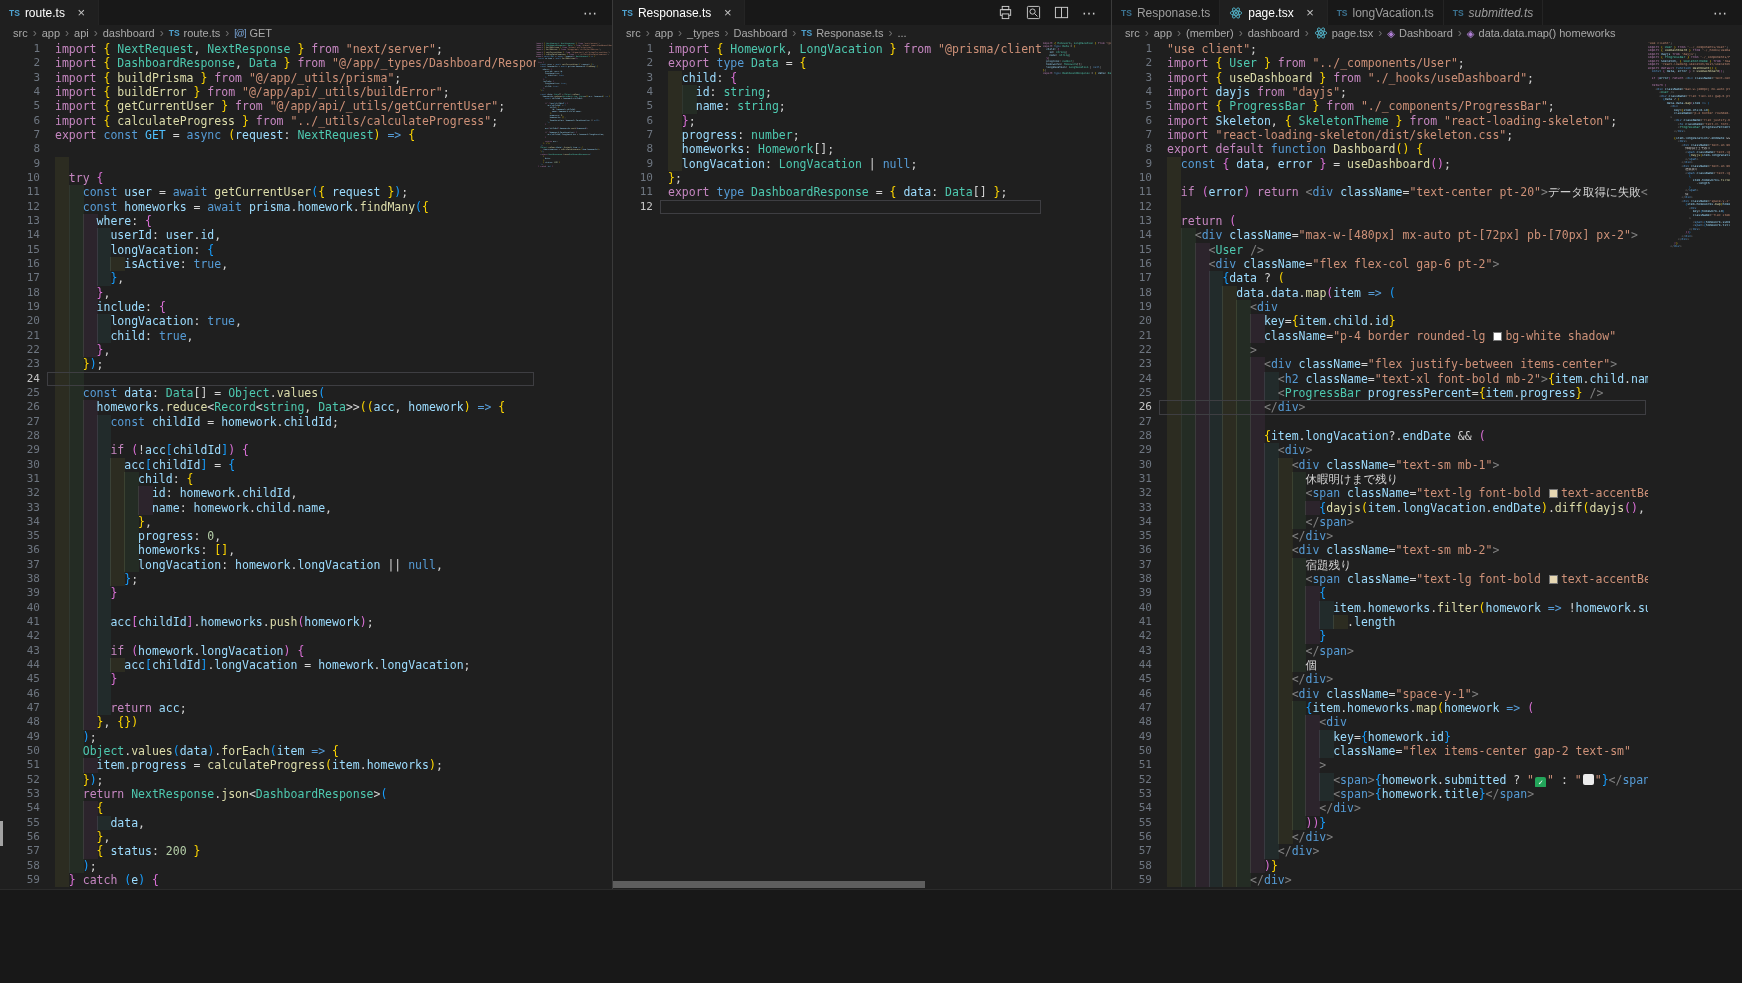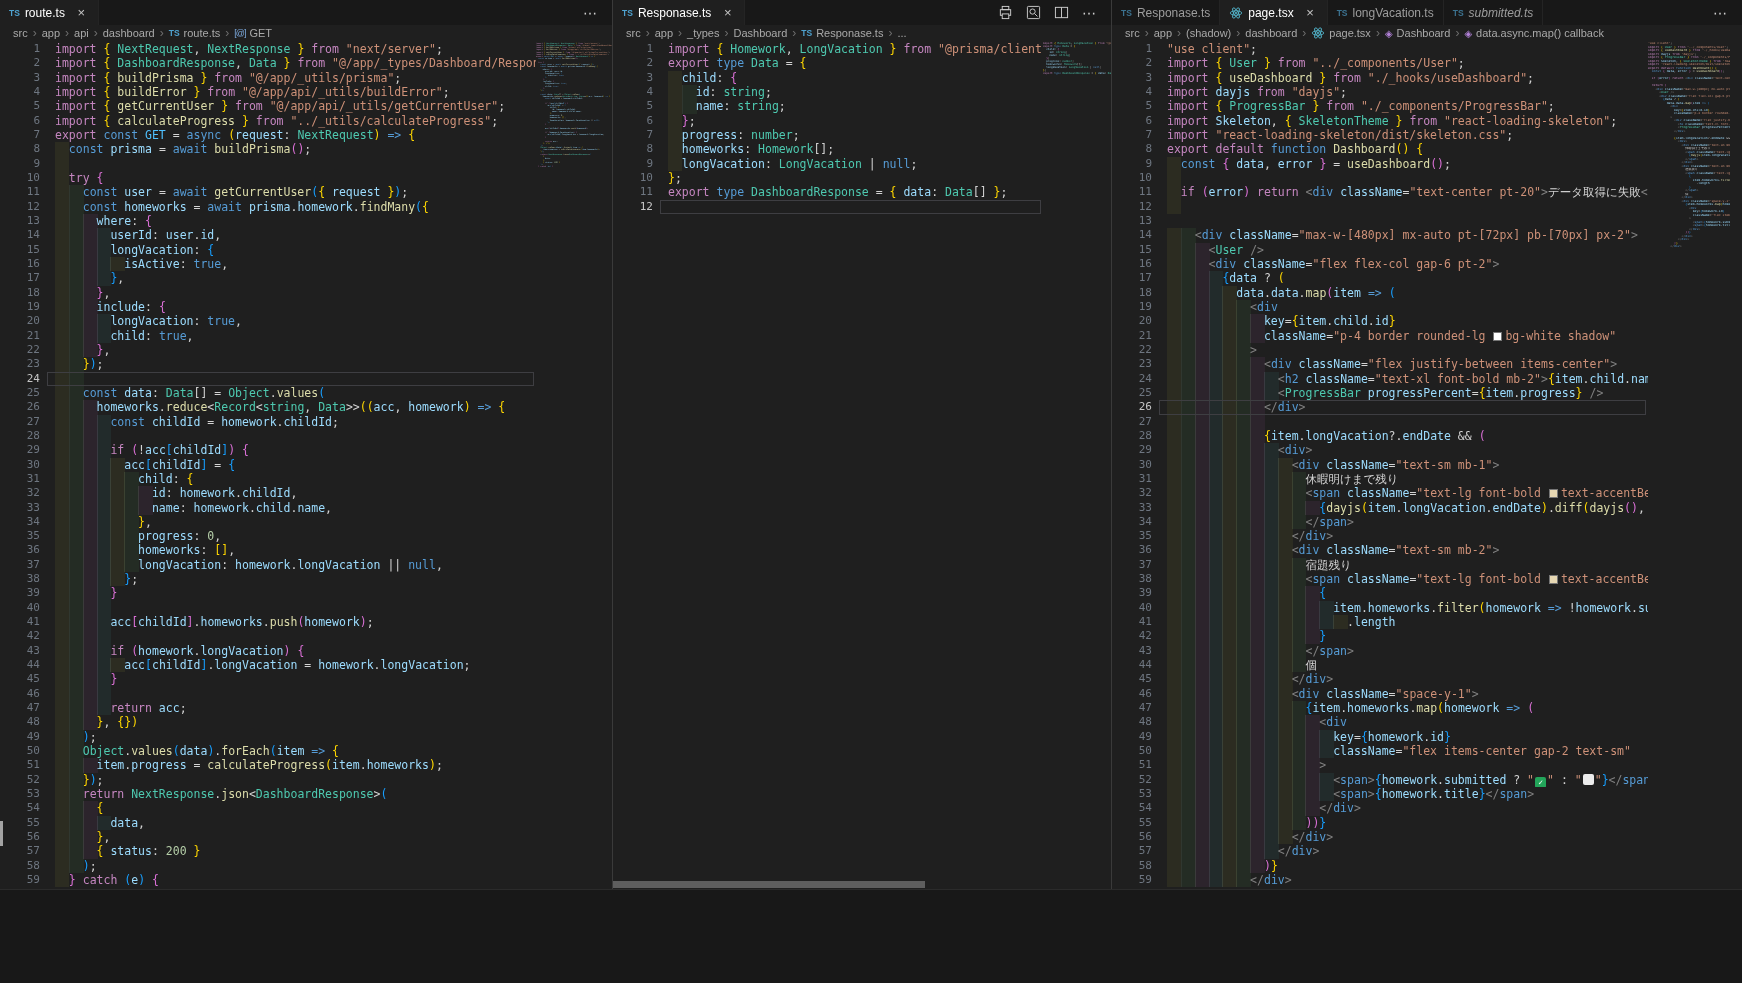--- a/index.html
+++ b/index.html
@@ -129,21 +129,20 @@
             <div class="line">
               <span class="ln">6</span>
               <span class="codeln"><span class="tk c">import </span><span class="tk b1">{ </span><span class="tk f">calculateProgress</span><span class="tk b1"> } </span><span class="tk c">from </span><span class="tk s">"../_utils/calculateProgress"</span><span class="tk o">;</span></span>
             </div>
             <div class="line">
               <span class="ln">7</span>
               <span class="codeln"><span class="tk c">export </span><span class="tk k">const </span><span class="tk G">GET</span><span class="tk o"> = </span><span class="tk k">async </span><span class="tk b1">(</span><span class="tk v">request</span><span class="tk o">: </span><span class="tk t">NextRequest</span><span class="tk b1">)</span><span class="tk k"> =&gt; </span><span class="tk b1">{</span></span>
             </div>
             <div class="line">
               <span class="ln">8</span>
-              <span class="codeln"><span class="band" style="left: 0px; background: rgba(255, 255, 64, 0.06);"></span><span class="tk o">  </span><span class="tk k">const </span><span class="tk v">prisma</span><span class="tk o"> = </span><span class="tk k">await </span><span class="tk f">buildPrisma</span><span class="tk b2">()</span><span class="tk o">;</span></span>
             </div>
             <div class="line">
               <span class="ln">9</span>
               <span class="codeln"><span class="band" style="left: 0px; background: rgba(255, 255, 64, 0.06);"></span></span>
             </div>
             <div class="line">
               <span class="ln">10</span>
               <span class="codeln"><span class="band" style="left: 0px; background: rgba(255, 255, 64, 0.06);"></span><span class="tk o">  </span><span class="tk c">try </span><span class="tk b2">{</span></span>
             </div>
             <div class="line">
@@ -579,21 +578,21 @@
         <div class="breadcrumb">
           <span class="bc-item">
             <span>src</span>
           </span>
           <span class="bc-sep">›</span>
           <span class="bc-item">
             <span>app</span>
           </span>
           <span class="bc-sep">›</span>
           <span class="bc-item">
-            <span>(shadow)</span>
+            <span>(member)</span>
           </span>
           <span class="bc-sep">›</span>
           <span class="bc-item">
             <span>dashboard</span>
           </span>
           <span class="bc-sep">›</span>
           <span class="bc-item">
             <span>
               <svg width="14" height="14" viewBox="0 0 16 16" fill="none" stroke="#58C4DC" stroke-width="0.9">
                 <ellipse cx="8" cy="8" rx="6.6" ry="2.5"></ellipse>
@@ -605,21 +604,21 @@
             <span>page.tsx</span>
           </span>
           <span class="bc-sep">›</span>
           <span class="bc-item">
             <span class="sym sym-func">◈</span>
             <span>Dashboard</span>
           </span>
           <span class="bc-sep">›</span>
           <span class="bc-item">
             <span class="sym sym-func">◈</span>
-            <span>data.async.map() callback</span>
+            <span>data.data.map() homeworks</span>
           </span>
         </div>
         <div class="body">
           <div class="code-area">
             <div class="line">
               <span class="ln">1</span>
               <span class="codeln"><span class="tk s">"use client"</span><span class="tk o">;</span></span>
             </div>
             <div class="line">
               <span class="ln">2</span>
@@ -660,20 +659,21 @@
             <div class="line">
               <span class="ln">11</span>
               <span class="codeln"><span class="band" style="left: 0px; background: rgba(255, 255, 64, 0.06);"></span><span class="tk o">  </span><span class="tk c">if </span><span class="tk b2">(</span><span class="tk v">error</span><span class="tk b2">)</span><span class="tk c"> return </span><span class="tk g">&lt;</span><span class="tk k">div</span><span class="tk o"> </span><span class="tk v">className</span><span class="tk o">=</span><span class="tk s">"text-center pt-20"</span><span class="tk g">&gt;</span><span class="tk w">データ取得に失敗</span><span class="tk g">&lt;/</span></span>
             </div>
             <div class="line">
               <span class="ln">12</span>
               <span class="codeln"><span class="band" style="left: 0px; background: rgba(255, 255, 64, 0.06);"></span></span>
             </div>
             <div class="line">
               <span class="ln">13</span>
+              <span class="codeln"><span class="band" style="left: 0px; background: rgba(255, 255, 64, 0.06);"></span><span class="tk o">  </span><span class="tk c">return </span><span class="tk b2">(</span></span>
             </div>
             <div class="line">
               <span class="ln">14</span>
               <span class="codeln"><span class="band" style="left: 0px; background: rgba(255, 255, 64, 0.06);"></span><span class="band bl" style="left: 13.84px; background: rgba(127, 255, 127, 0.06);"></span><span class="tk o">    </span><span class="tk g">&lt;</span><span class="tk k">div</span><span class="tk o"> </span><span class="tk v">className</span><span class="tk o">=</span><span class="tk s">"max-w-[480px] mx-auto pt-[72px] pb-[70px] px-2"</span><span class="tk g">&gt;</span></span>
             </div>
             <div class="line">
               <span class="ln">15</span>
               <span class="codeln"><span class="band" style="left: 0px; background: rgba(255, 255, 64, 0.06);"></span><span class="band bl" style="left: 13.84px; background: rgba(127, 255, 127, 0.06);"></span><span class="band bl" style="left: 27.68px; background: rgba(255, 127, 255, 0.06);"></span><span class="tk o">      </span><span class="tk g">&lt;</span><span class="tk t">User</span><span class="tk o"> </span><span class="tk g">/&gt;</span></span>
             </div>
             <div class="line">

